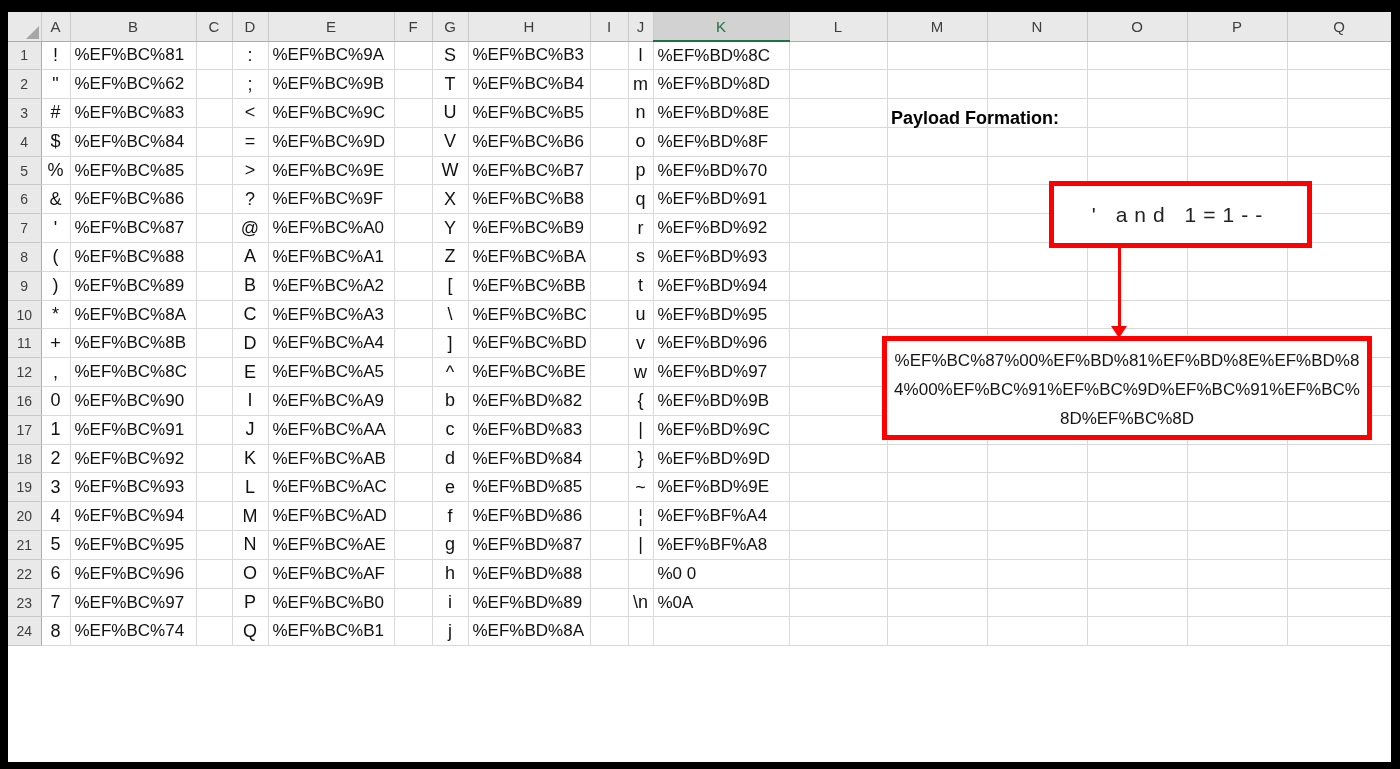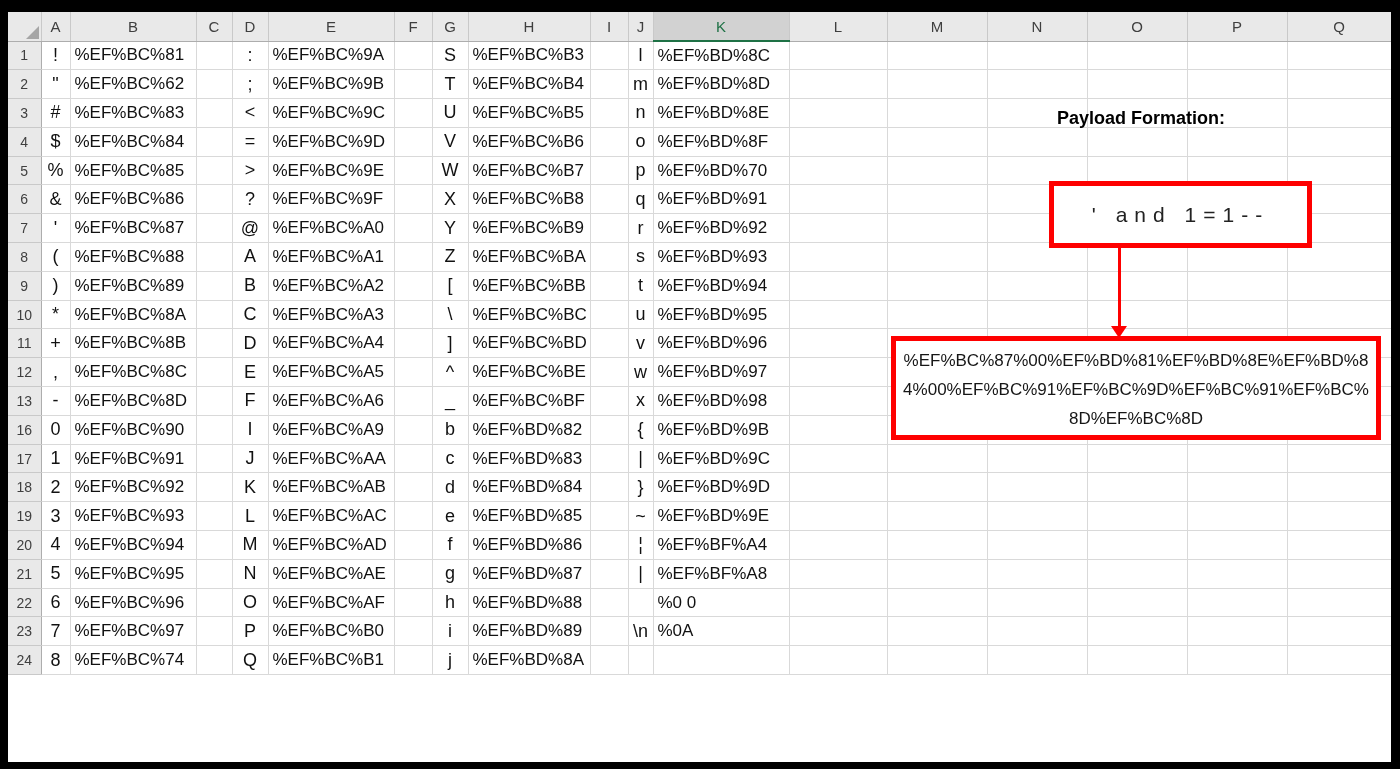--- a/index.html
+++ b/index.html
@@ -36,40 +36,40 @@
   }
   td{
     border-right:1px solid #D9D9D9;border-bottom:1px solid #D9D9D9;
     font-size:17px;color:#111;background:#fff;
   }
   td.char{text-align:center;font-size:18px;}
   td.code{text-align:left;padding-left:4px;}
   
   .ov{position:absolute;box-sizing:border-box;}
   .ov-title{
-    left:883px;top:96px;width:500px;text-align:center;
+    left:883px;top:96px;width:500px;text-align:left;
     font-weight:700;font-size:18px;color:#000;
   }
   .box1{
     left:1001px;top:169px;width:263px;height:67px;
     border:5px solid #FE0000;background:#fff;
     display:flex;align-items:center;justify-content:center;
     font-size:21px;letter-spacing:7px;color:#222;margin-left:40px;
   }
   .arrow-line{left:1110px;top:236px;width:3px;height:79px;background:#FE0000;}
   .arrow-head{
     left:1103px;top:314px;width:0;height:0;
     border-left:8px solid transparent;border-right:8px solid transparent;
     border-top:12px solid #FE0000;
   }
   .box2{
     left:874px;top:324px;width:490px;height:104px;
     border:5px solid #FE0000;background:#fff;
     padding:5px 6px 0;text-align:center;
-    font-size:17px;line-height:29px;color:#161616;word-break:break-all;margin-left:9px;
+    font-size:17px;line-height:29px;color:#161616;word-break:break-all;
   }
 </style>
 </head>
 <body>
 
 <div class="frame">
   <div class="sheet">
 
     <table>
       <colgroup>
@@ -351,40 +351,20 @@
             <td class="char">w</td>
             <td class="code">%EF%BD%97</td>
             <td class=""></td>
             <td class=""></td>
             <td class=""></td>
             <td class=""></td>
             <td class=""></td>
             <td class=""></td>
           </tr>
           <tr>
-            <th>13</th>
-            <td class="char">-</td>
-            <td class="code">%EF%BC%8D</td>
-            <td class=""></td>
-            <td class="char">F</td>
-            <td class="code">%EF%BC%A6</td>
-            <td class=""></td>
-            <td class="char">_</td>
-            <td class="code">%EF%BC%BF</td>
-            <td class=""></td>
-            <td class="char">x</td>
-            <td class="code">%EF%BD%98</td>
-            <td class=""></td>
-            <td class=""></td>
-            <td class=""></td>
-            <td class=""></td>
-            <td class=""></td>
-            <td class=""></td>
-          </tr>
-          <tr>
             <th>16</th>
             <td class="char">0</td>
             <td class="code">%EF%BC%90</td>
             <td class=""></td>
             <td class="char">I</td>
             <td class="code">%EF%BC%A9</td>
             <td class=""></td>
             <td class="char">b</td>
             <td class="code">%EF%BD%82</td>
             <td class=""></td>

